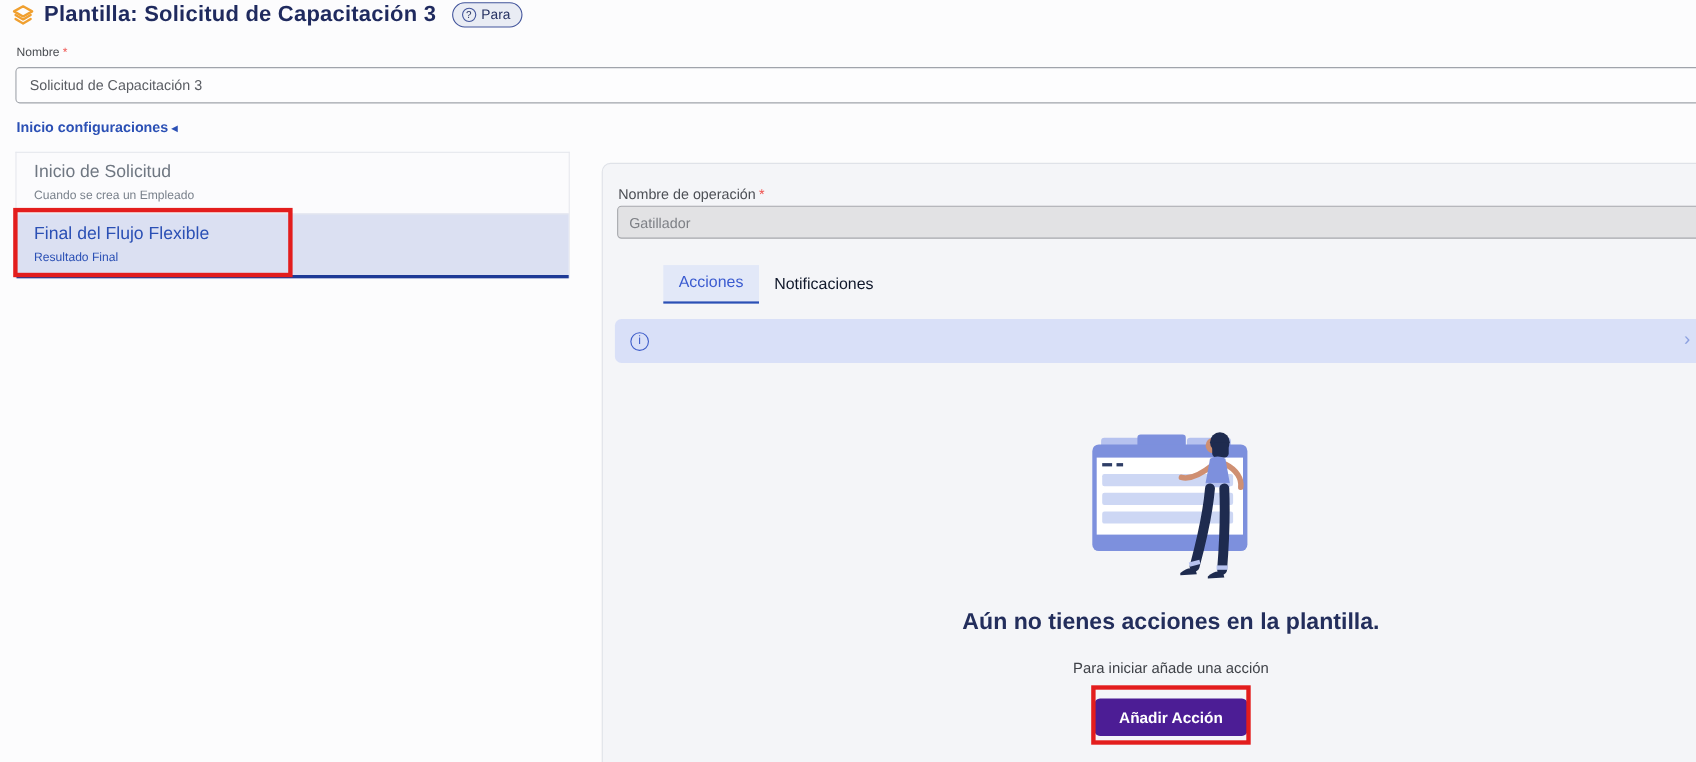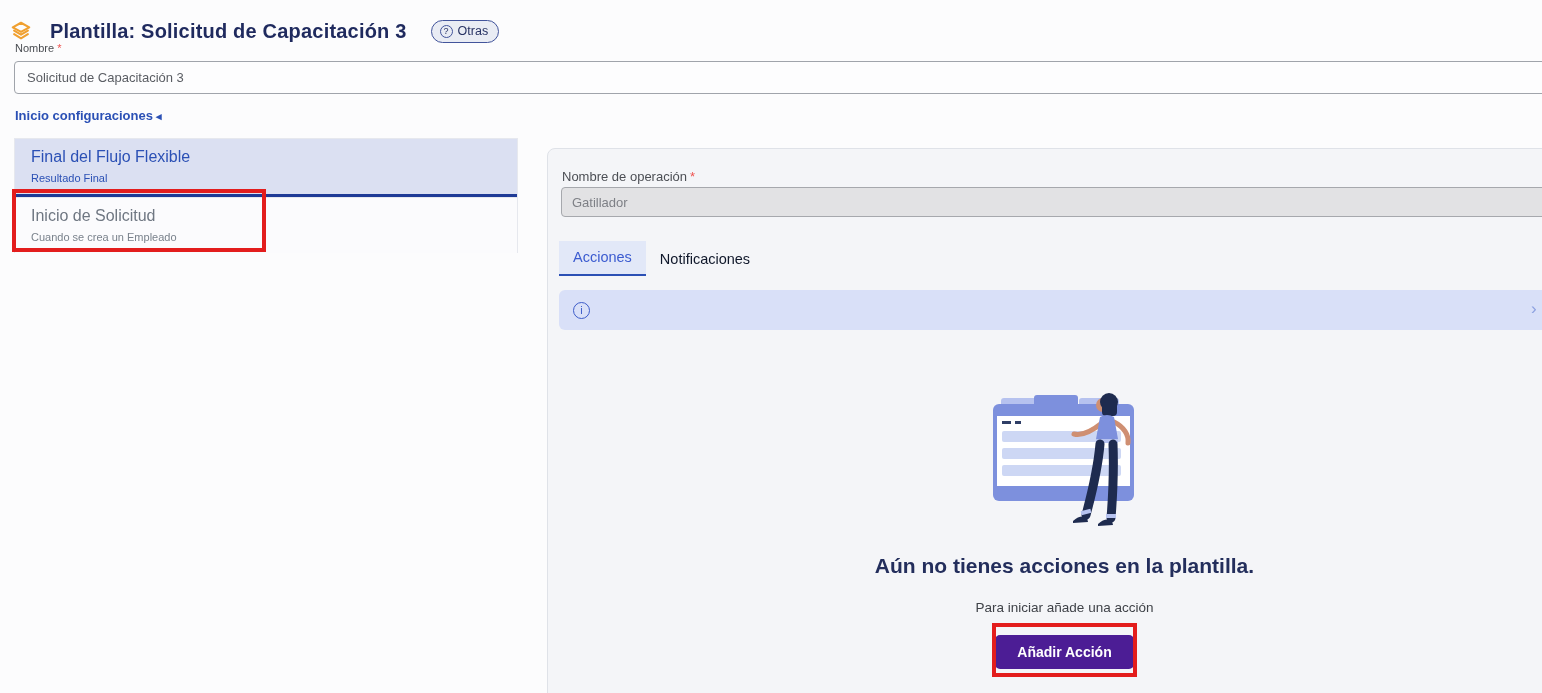--- a/index.html
+++ b/index.html
@@ -6,21 +6,21 @@
   html, body { width: 1542px; height: 693px; }
   body {
     position: relative;
     overflow: hidden;
     background: #fcfcfd;
     font-family: "Liberation Sans", sans-serif;
     color: #4a4d52;
   }
 
   
-  .header { position: absolute; left: 10px; top: 20px; display: flex; align-items: flex-start; gap: 18px; }
+  .header { position: absolute; left: 10px; top: 2px; display: flex; align-items: flex-end; gap: 8px; }
   .layers-icon { width: 22px; height: 22px; display: block; }
   .page-title { font-size: 20px; font-weight: 700; color: #1f2a5e; letter-spacing: .2px; }
   .help-pill {
     display: inline-flex; align-items: center; gap: 5px;
     margin-left: 6px; padding: 3px 10px 4px 8px;
     border: 1px solid #42549b; border-radius: 12px;
     background: #e9ecf4; color: #273263; font-size: 12.5px;
     cursor: pointer;
   }
   .q-icon {
@@ -78,21 +78,21 @@
     font-family: "Liberation Sans", sans-serif;
     font-size: 13px; color: #7e8086;
   }
 
   .tabs { position: absolute; left: 11px; top: 92px; display: flex; align-items: flex-end; }
   .tab {
     font-size: 14.5px; padding: 8px 14px 9px 14px; cursor: pointer;
     color: #0f172a; background: transparent; border: none;
     font-family: "Liberation Sans", sans-serif;
   }
-  .tab.active { color: #3b5bd0; background: #e2e8f8; border-bottom: 2px solid #2b50b5; }
+  .tab.active { color: #3b5bd0; background: #e2e8f8; border-bottom: 2px solid #2b50b5; margin-left: 44px; }
 
   .banner {
     position: absolute; left: 11px; top: 141px;
     width: 1000px; height: 40px;
     background: #d9e0f8; border-radius: 6px;
     display: flex; align-items: center; padding: 0 14px;
     color: #3d5cc9;
   }
   .info-icon {
     flex: 0 0 auto; width: 17px; height: 17px;
@@ -130,41 +130,41 @@
 
 <div class="header">
   <svg class="layers-icon" viewBox="0 0 24 24" fill="none" stroke="#f0a030" stroke-width="2.3" stroke-linejoin="round" stroke-linecap="round">
     <path d="M12 3 L21 8 L12 13 L3 8 Z"></path>
     <path d="M4.5 11.5 L12 16 L19.5 11.5"></path>
     <path d="M4.5 15.5 L12 20 L19.5 15.5"></path>
   </svg>
   <h1 class="page-title">Plantilla: Solicitud de Capacitación 3</h1>
   <button class="help-pill">
     <span class="q-icon">?</span>
-    <span>Otras</span>
+    <span>Para</span>
   </button>
 </div>
 
 <div class="field-label">
   <span>Nombre</span><span class="req">*</span>
 </div>
 <input class="name-input" type="text" value="Solicitud de Capacitación 3" style="">
 
 <a class="other-config">
   <span>Inicio configuraciones</span><span class="collapse-glyph">◂</span>
 </a>
 
 <div class="steps-panel">
+  <div class="step">
+    <div class="step-title">Inicio de Solicitud</div>
+    <div class="step-subtitle">Cuando se crea un Empleado</div>
+  </div>
   <div class="step selected">
     <div class="step-title">Final del Flujo Flexible</div>
     <div class="step-subtitle">Resultado Final</div>
-  </div>
-  <div class="step">
-    <div class="step-title">Inicio de Solicitud</div>
-    <div class="step-subtitle">Cuando se crea un Empleado</div>
   </div>
 </div>
 
 <div class="right-panel">
 
   <div class="op-label">
     <span>Nombre de operación</span><span class="req">*</span>
   </div>
   <input class="op-input" type="text" disabled="" value="Gatillador" style="">
 

